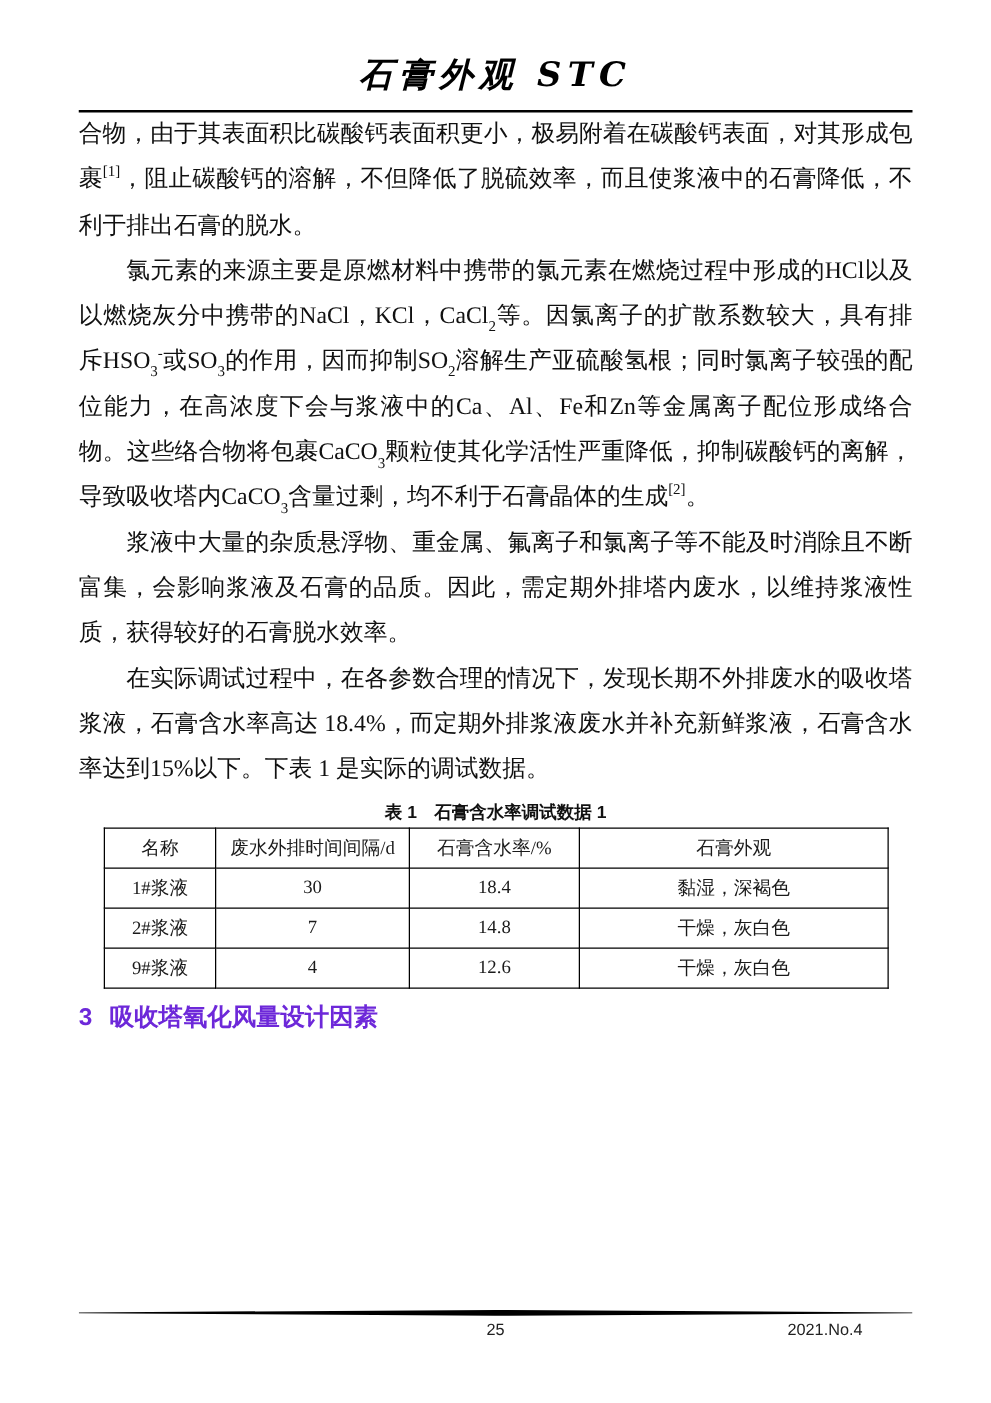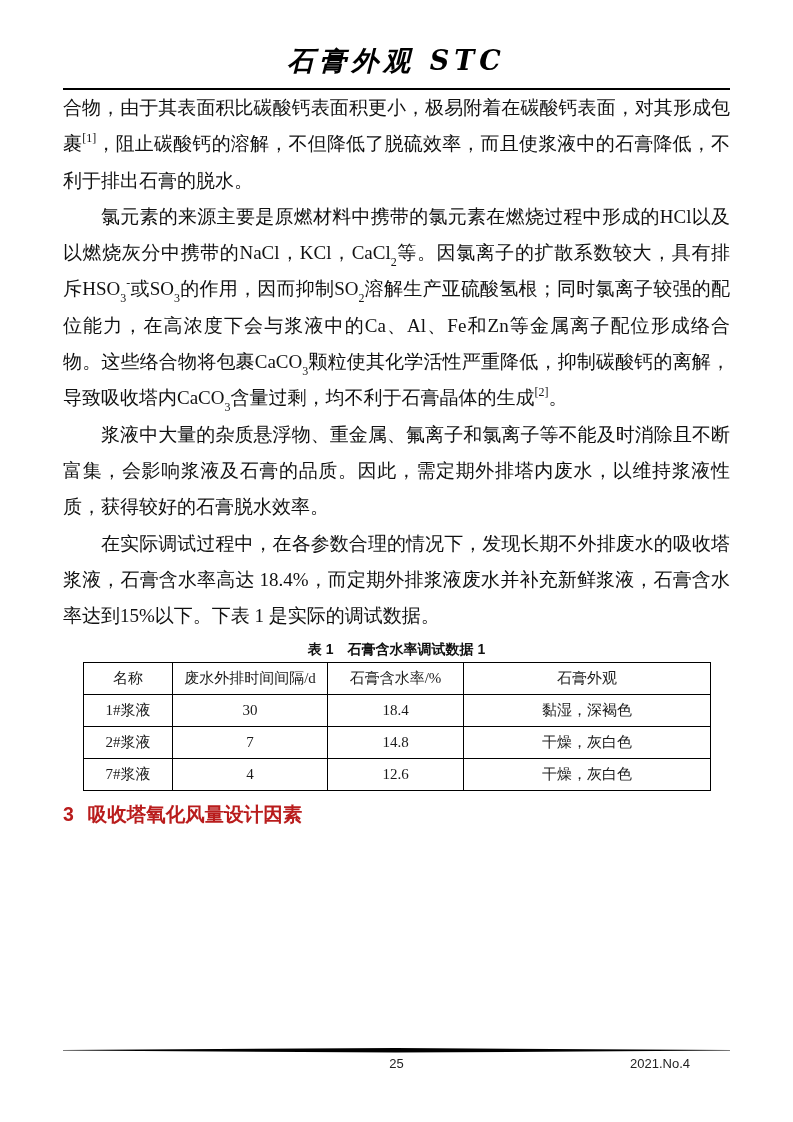--- a/index.html
+++ b/index.html
@@ -82,21 +82,21 @@
   table.data-table th {
     font-weight: normal;
     font-size: 15px;
   }
   .section-heading {
     margin-top: 8px;
     font-family: "Liberation Sans", "DejaVu Sans", sans-serif;
     font-weight: bold;
     font-size: 19.5px;
     line-height: 30px;
-    color: #b91c1c;
+    color: #6d28d9;
   }
   .section-heading .sec-num { margin-right: 14px; }
   .after-heading { margin-top: 3px; }
   .footer {
     position: absolute;
     left: 0;
     top: 1048px;
     width: 793px;
     font-family: "Liberation Sans", "DejaVu Sans", sans-serif;
     font-size: 13px;
@@ -167,21 +167,21 @@
             <td>18.4</td>
             <td>黏湿，深褐色</td>
           </tr>
           <tr>
             <td>2#浆液</td>
             <td>7</td>
             <td>14.8</td>
             <td>干燥，灰白色</td>
           </tr>
           <tr>
-            <td>7#浆液</td>
+            <td>9#浆液</td>
             <td>4</td>
             <td>12.6</td>
             <td>干燥，灰白色</td>
           </tr>
         </tbody>
     </table>
 
     <div class="section-heading">
       <span class="sec-num">3</span><span>吸收塔氧化风量设计因素</span>
     </div>

